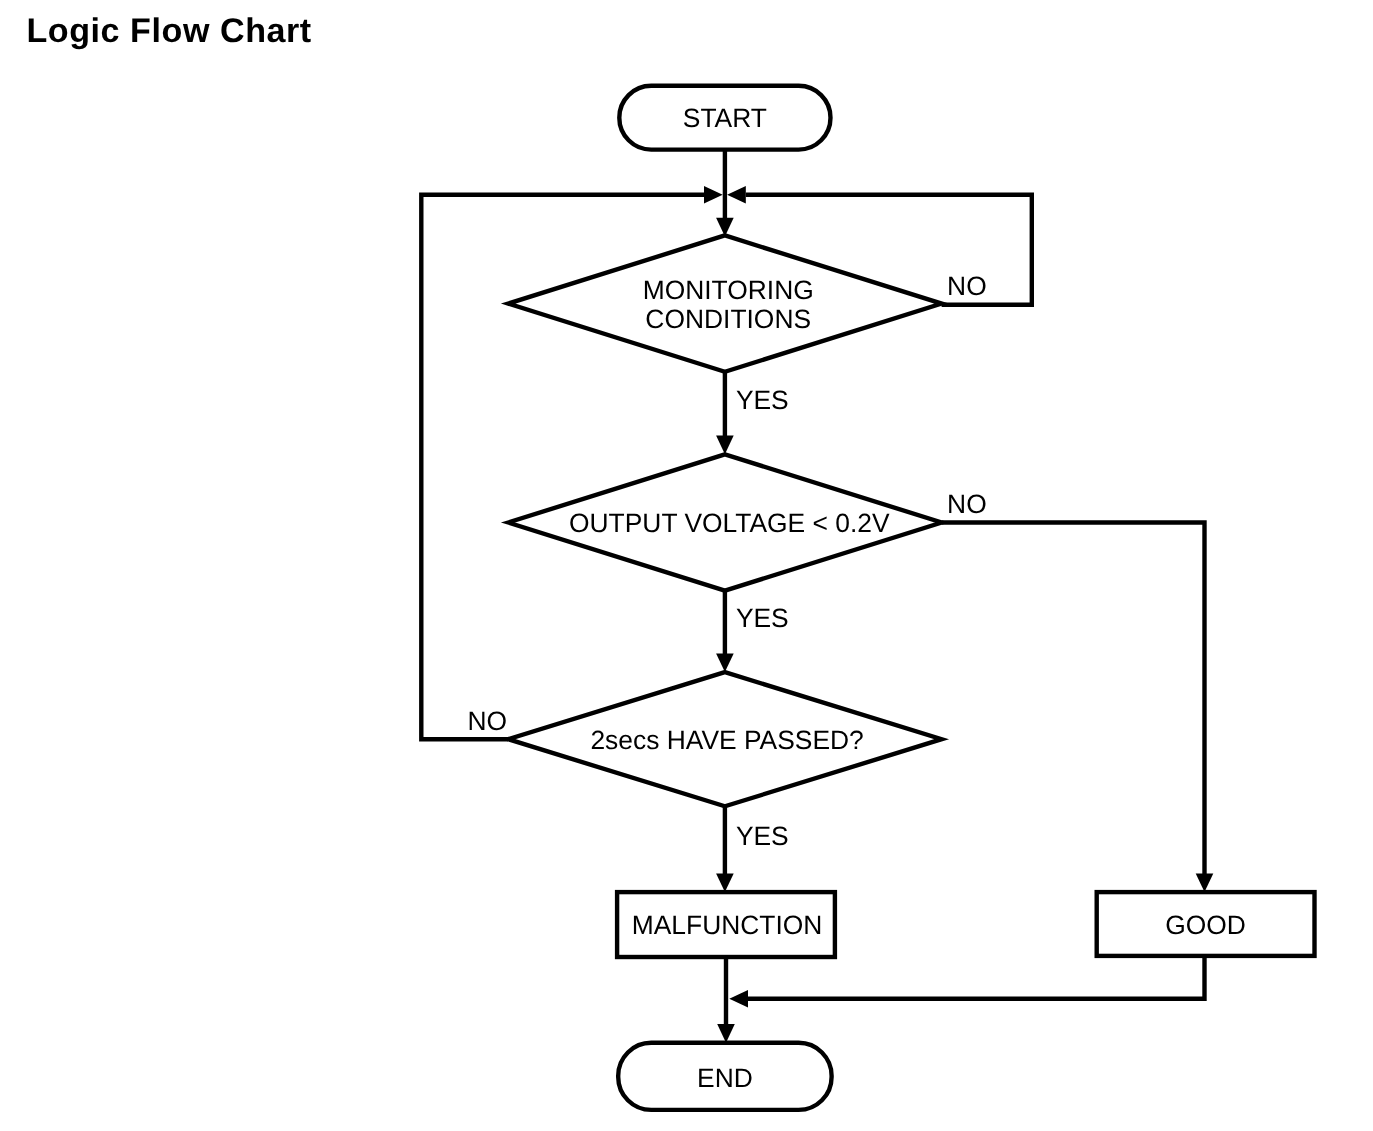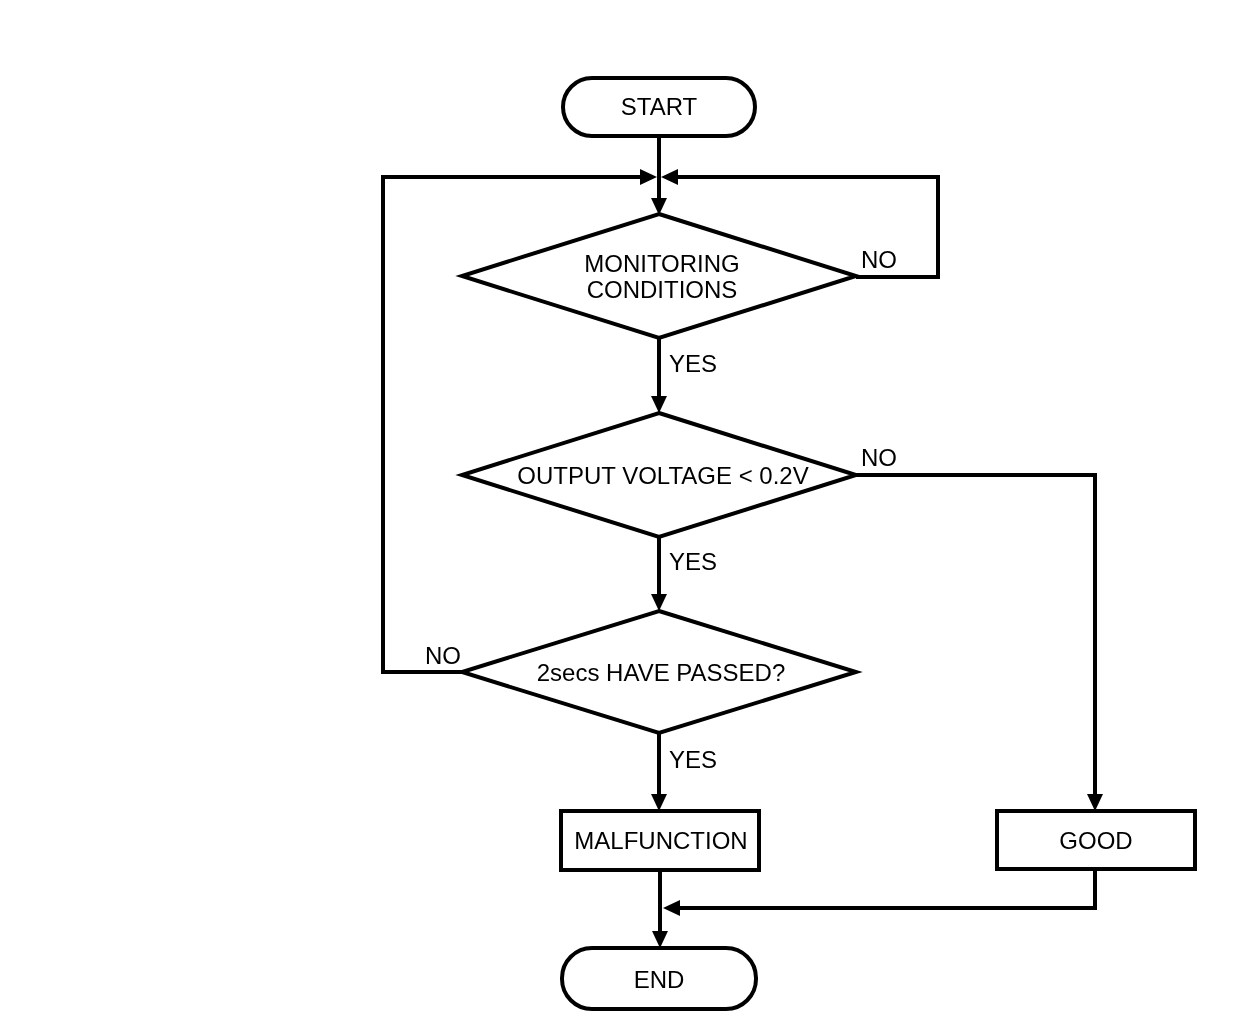--- a/index.html
+++ b/index.html
@@ -35,20 +35,21 @@
   }
   .node-label { text-anchor: middle; }
   .edge-label { text-anchor: start; }
   .edge-label-end { text-anchor: end; }
 </style>
 </head>
 <body>
 
 <div class="page">
 
+  <h1 class="page-title">Logic Flow Chart</h1>
 
   <svg class="flowchart" width="1248" height="1028" viewBox="0 0 1248 1028">
 
     <g>
 
       <line class="edge" x1="659" y1="136" x2="659" y2="199"></line>
       <polygon class="arrowhead" points="659,215 651,198 667,198"></polygon>
 
       <polyline class="edge" points="462,672 383,672 383,177 640,177"></polyline>
       <polygon class="arrowhead" points="657,177 640,169 640,185"></polygon>

